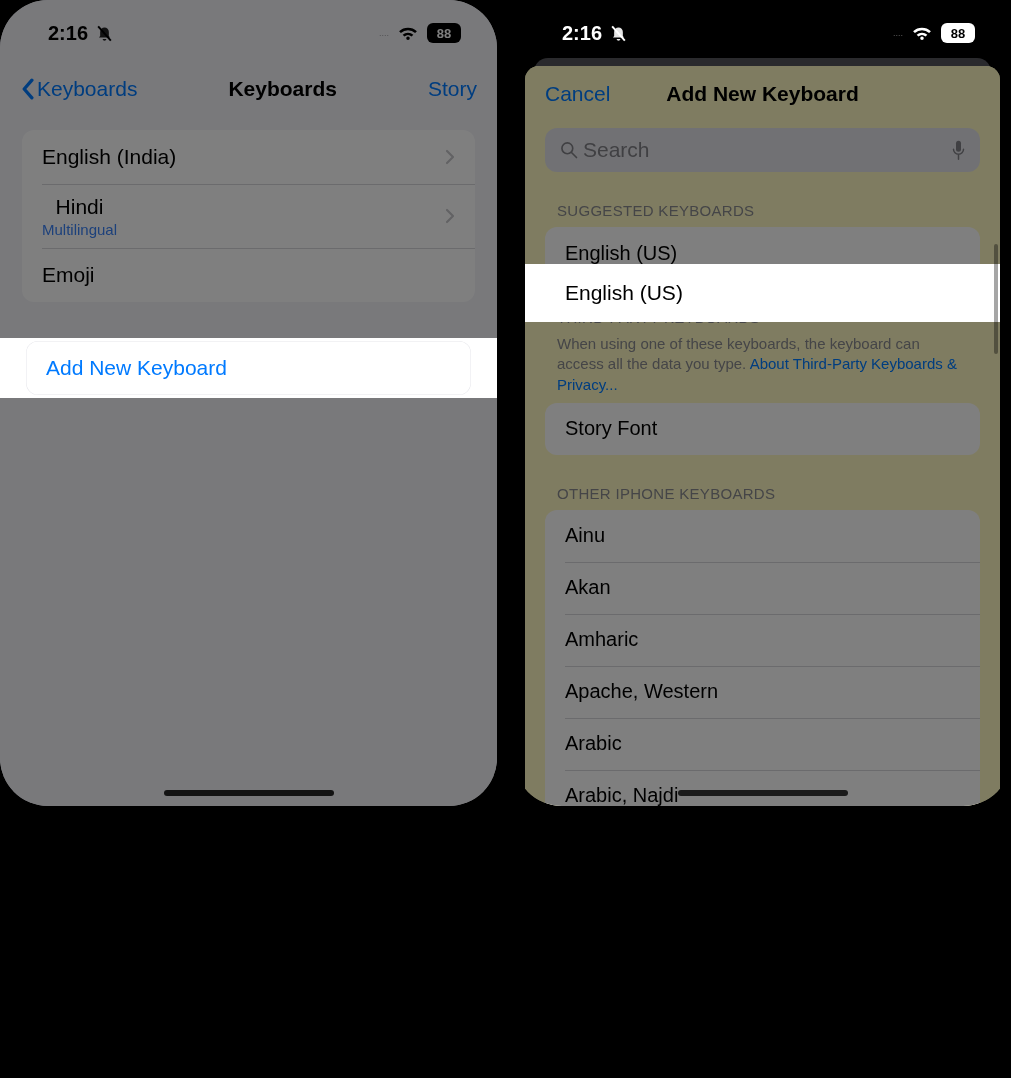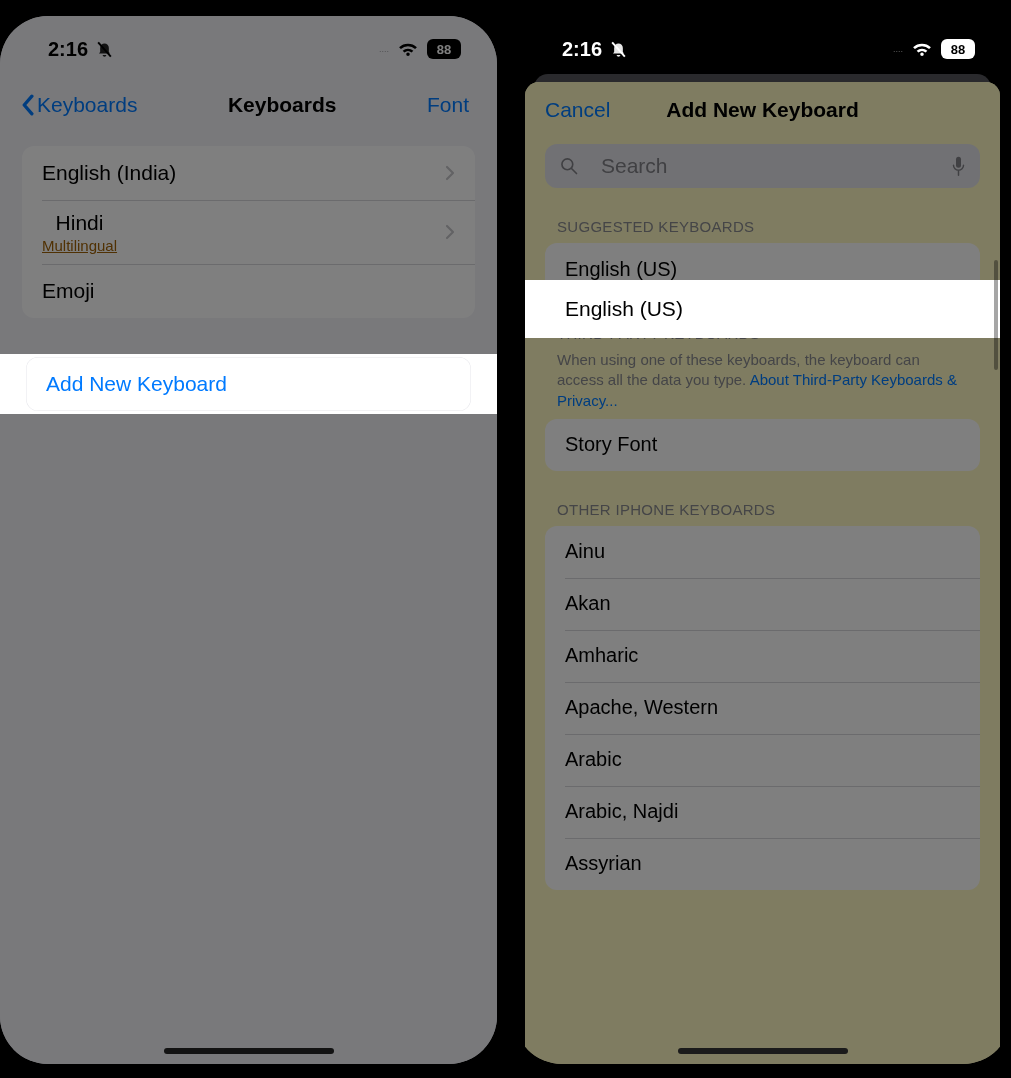--- a/index.html
+++ b/index.html
@@ -2,22 +2,22 @@
 <html><head>
 <meta charset="utf-8">
 <style>
   * { box-sizing: border-box; margin: 0; padding: 0; }
   body {
     font-family: -apple-system, "SF Pro Text", "Helvetica Neue", Helvetica, Arial, sans-serif;
     background: #000; width: 1011px; height: 1078px; position: relative; overflow: hidden;
     color: #000;
   }
   .phone {
-    position: absolute; top: 0; width: 497px; height: 1048px; background: #f2f2f7;
-    border-radius: 48px; overflow: hidden; margin-top: 16px;
+    position: absolute; top: 0; width: 497px; height: 806px; background: #f2f2f7;
+    border-radius: 48px; overflow: hidden;
   }
   .phone-left { left: 0; }
   .phone-right { left: 514px; background: #000; }
 
   
   .dim-layer {
     position: absolute; inset: 0; background: rgba(0,0,0,0.50); pointer-events: none; z-index: 50;
   }
 
   
@@ -33,21 +33,21 @@
   .wifi-icon { width: 22px; height: 16px; }
   .battery-box {
     width: 34px; height: 20px; border-radius: 6px; background: #000; color: #fff;
     display: flex; align-items: center; justify-content: center; font-size: 13px; font-weight: 700;
   }
   .status-bar.on-black .battery-box { background: #fff; color: #000; }
   .bell-icon { width: 19px; height: 19px; position: relative; }
 
   
   .nav-bar {
-    position: absolute; top: 64px; left: 0; right: 8px; height: 50px;
+    position: absolute; top: 64px; left: 0; right: 0; height: 50px;
     display: flex; align-items: center; justify-content: space-between;
     padding: 0 20px; z-index: 10;
   }
   .nav-back { color: #007aff; font-size: 21px; display: flex; align-items: center; gap: 2px; }
   .nav-title { font-size: 21px; font-weight: 600; color: #000; }
   .nav-edit { color: #007aff; font-size: 21px; }
 
   
   .content { position: absolute; top: 130px; left: 0; right: 0; z-index: 10; }
   .group {
@@ -55,21 +55,21 @@
   }
   .row {
     display: flex; align-items: center; min-height: 54px; padding: 0 20px;
     font-size: 21px; position: relative;
   }
   .row + .row::before {
     content: ""; position: absolute; top: 0; left: 20px; right: 0; height: 1px; background: #d6d6da;
   }
   .row .chev { margin-left: auto; color: #c5c5c9; }
   .row .twoline { display: flex; flex-direction: column; justify-content: center; padding: 8px 0; align-items: center; }
-  .row .sub { font-size: 15px; color: #a16207; margin-top: 2px; text-decoration: underline; }
+  .row .sub { font-size: 15px; color: #3b82f6; margin-top: 2px; }
   .row.action { color: #007aff; }
 
   
   .highlight-stripe {
     position: absolute; left: 0; right: 0; height: 60px; background: #fff;
     z-index: 60; display: flex; align-items: center; padding: 0 26px;
   }
   .highlight-stripe .inner-card {
     background: #fff; border-radius: 12px; flex: 1; height: 54px;
     display: flex; align-items: center; padding: 0 20px;
@@ -80,21 +80,21 @@
     position: absolute; left: 11px; right: 11px; top: 66px; bottom: 0;
     background: #fef9c3; border-radius: 14px 14px 0 0; overflow: hidden; z-index: 10;
   }
   .sheet-nav {
     height: 56px; display: flex; align-items: center; justify-content: center; position: relative;
   }
   .sheet-cancel { position: absolute; left: 20px; color: #007aff; font-size: 21px; }
   .sheet-title { font-size: 21px; font-weight: 600; }
   .search-box {
     margin: 6px 20px 30px; height: 44px; background: #e3e3e8; border-radius: 12px;
-    display: flex; align-items: center; padding: 0 14px; gap: 22px; color: #818187;
+    display: flex; align-items: center; padding: 0 14px; gap: 4px; color: #818187;
     font-size: 21px; position: relative;
   }
   .search-mic { width: 15px; height: 20px; }
   .section-header {
     margin: 10px 32px 8px; font-size: 15px; color: #8a8a8f; letter-spacing: 0.3px;
   }
   .section-sub {
     margin: 4px 32px 8px; font-size: 15px; color: #8a8a8f; line-height: 1.35;
   }
   .section-sub a { color: #007aff; text-decoration: none; }
@@ -168,21 +168,21 @@
   <div class="nav-bar">
     <div class="nav-back">
       <span>
         <svg width="15" height="22" viewBox="0 0 12 20">
             <path d="M10 2L3 10l7 8" stroke="#007aff" stroke-width="3" fill="none" stroke-linecap="round" stroke-linejoin="round"></path>
           </svg>
       </span>
       <span>Keyboards</span>
     </div>
     <div class="nav-title">Keyboards</div>
-    <div class="nav-edit">Font</div>
+    <div class="nav-edit">Story</div>
   </div>
 
   <div class="content">
     <div class="group">
       <div class="row">
         <span>English (India)</span>
         <span class="chev">
           <svg width="10" height="16" viewBox="0 0 10 16">
               <path d="M2 2l6 6-6 6" stroke="#c5c5c9" stroke-width="2.2" fill="none" stroke-linecap="round" stroke-linejoin="round"></path>
             </svg>

